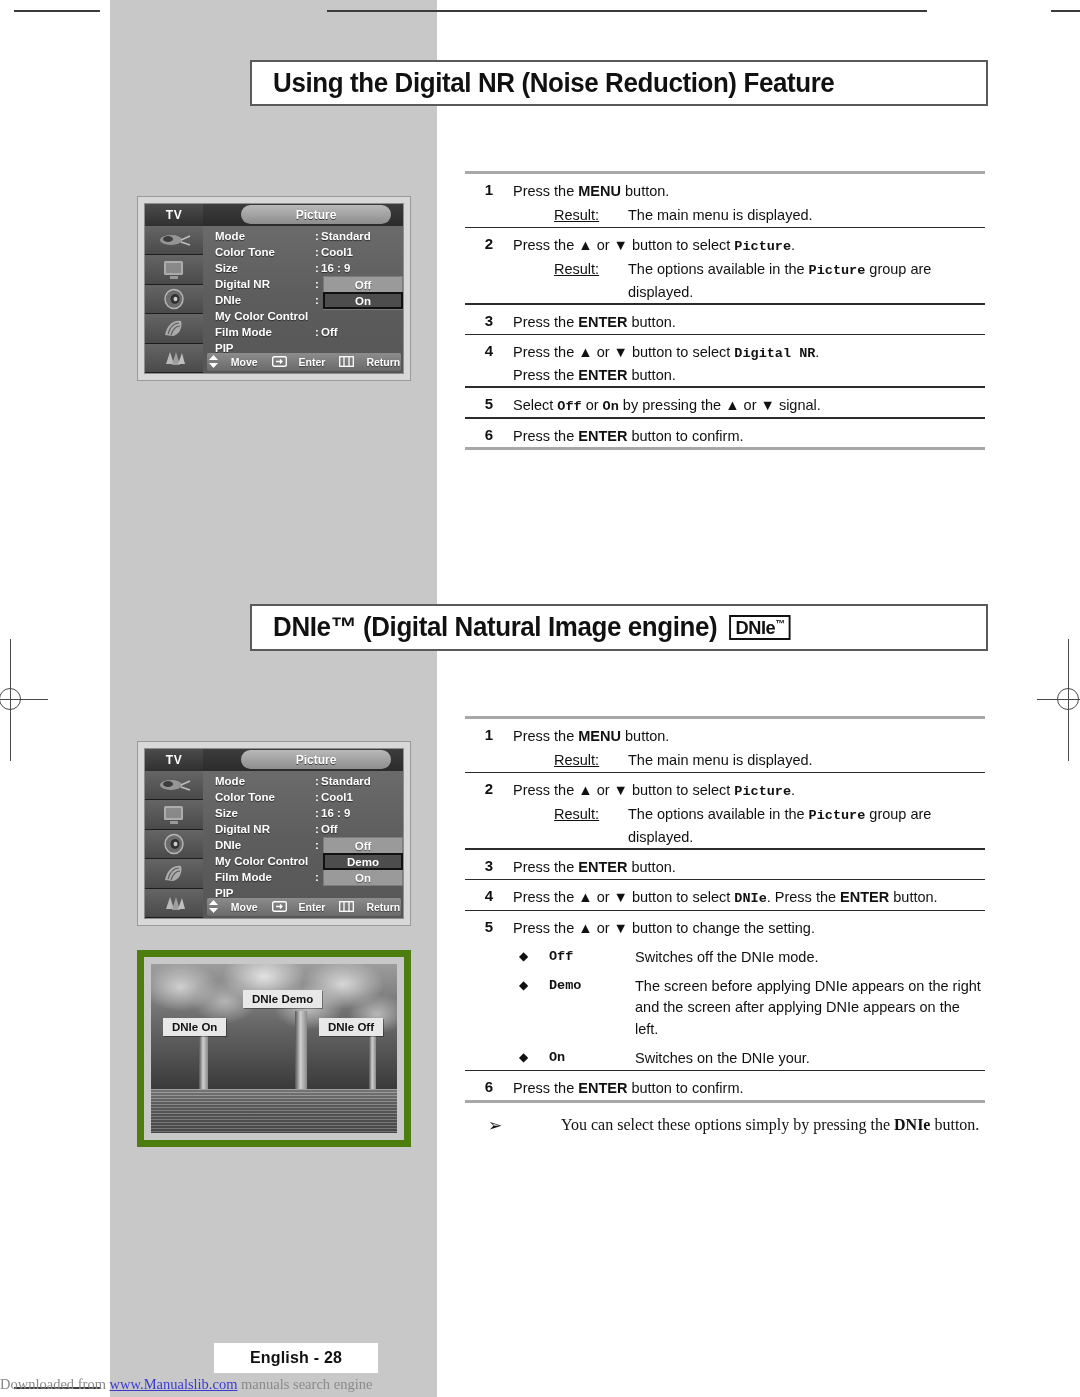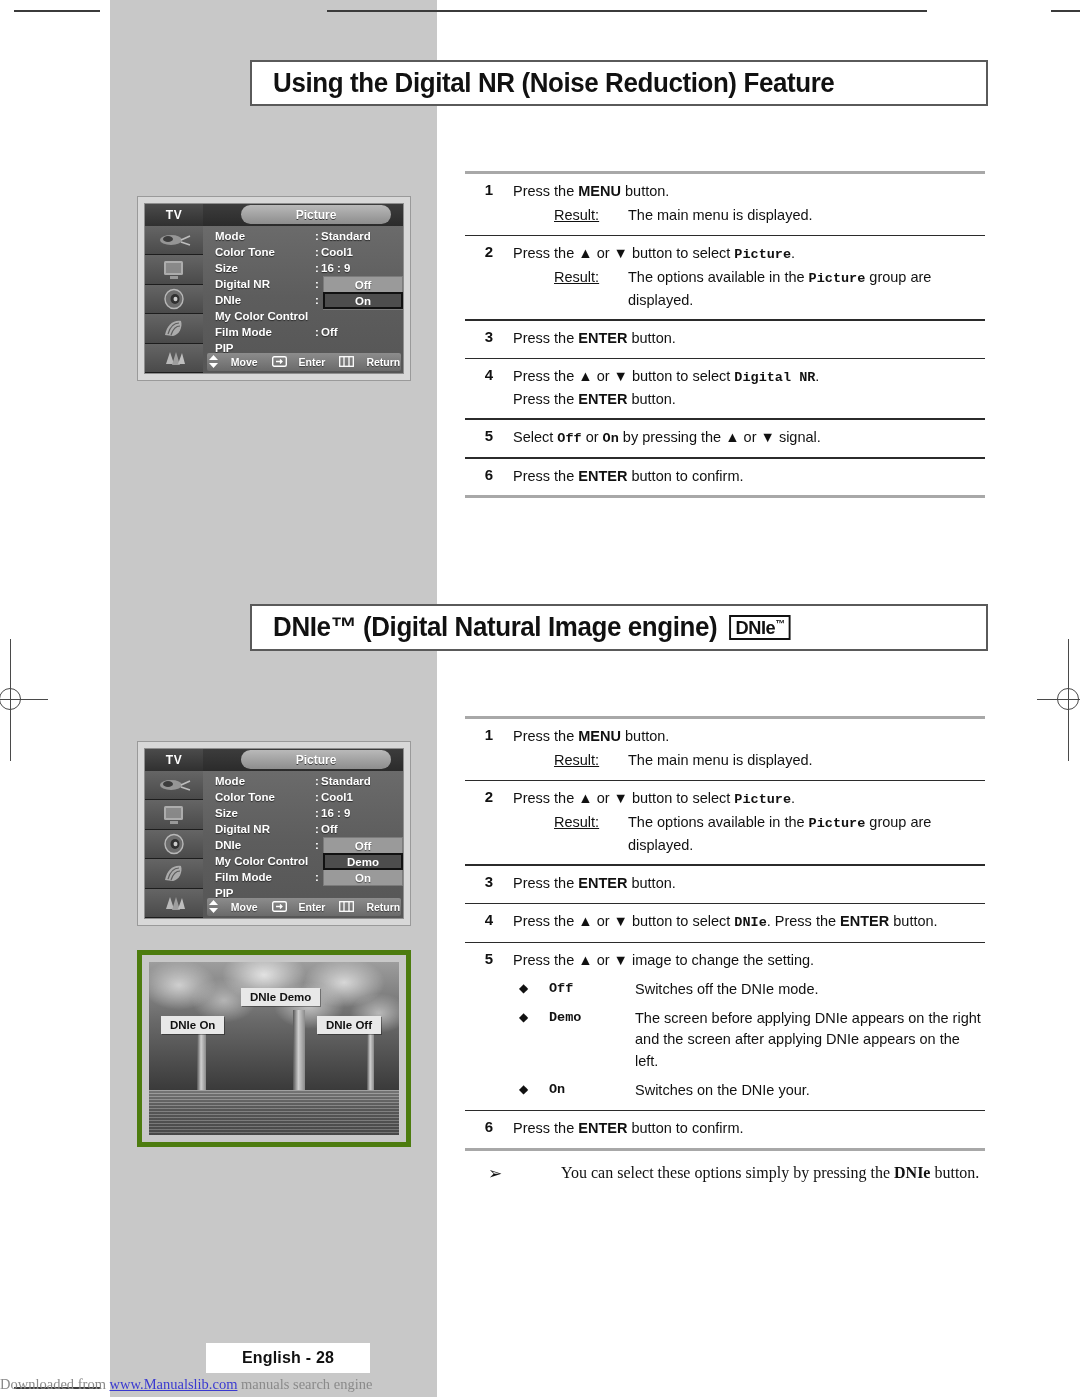--- a/index.html
+++ b/index.html
@@ -132,21 +132,21 @@
     border-radius:2px;
     display:flex;align-items:center;justify-content:center;gap:14px;
     color:#ffffff;font-size:10.5px;font-weight:bold;
     text-shadow:0 1px 1px #3a3a3a;
   }
   .osd-footer span.it{display:flex;align-items:center;gap:12px;}
   .glyph{display:inline-block;line-height:1;}
 
   
   .photo-outer{
-    position:absolute;background:#c8c8c8;border:5px solid #4d7c0f;
+    position:absolute;background:#c8c8c8;border:7px solid #4d7c0f;
     padding:7px;box-sizing:border-box;
   }
   .photo{
     position:relative;width:100%;height:100%;overflow:hidden;
     background:#2a2a2a;
   }
   .photo .sky{
     position:absolute;left:0;top:0;right:0;height:74%;
     background:
       radial-gradient(ellipse 60px 40px at 12% 18%, #cfcfcf 0%, rgba(0,0,0,0) 62%),
@@ -184,39 +184,39 @@
   .rule-thick{height:3px;background:#a8a8a8;margin:6px 0 0 0;}
   .rule-thin{height:1.6px;background:#2b2b2b;}
   .rule-grey{height:3px;background:#a8a8a8;}
 
   table.steps{border-collapse:collapse;width:100%;}
   table.steps td{vertical-align:top;padding:0;}
   .stepnum{
     width:48px;text-align:center;font-size:15px;font-weight:bold;color:#111;
     padding-top:7px!important;
   }
-  .steptxt{font-size:14.5px;color:#111;line-height:1.5;padding:7px 0 8px 0!important;}
+  .steptxt{font-size:14.5px;color:#111;line-height:1.5;padding:7px 0 0 0!important;}
   .steptxt b{font-weight:bold;}
   .mono{font-family:"Liberation Mono", monospace;font-size:13.5px;font-weight:bold;}
   .res{display:flex;margin-top:2px;}
   .res .lbl{width:74px;flex:none;text-decoration:underline;margin-left:41px;}
   .res .val{flex:1;}
 
   .optrow{display:flex;margin-top:7px;}
   .optrow .bullet{width:30px;flex:none;font-size:12px;padding-left:6px;}
   .optrow .key{width:86px;flex:none;}
   .optrow .desc{flex:1;}
 
   .note{display:flex;margin-top:11px;font-family:"Liberation Serif", serif;font-size:16px;line-height:1.4;color:#111;}
   .note .nb{width:60px;flex:none;text-align:center;font-size:17px;}
   .note .ntxt{flex:1;margin-left:36px;}
 
   
   .page-badge{
-    position:absolute;left:206px;top:1343px;width:164px;height:30px;
+    position:absolute;left:214px;top:1343px;width:164px;height:30px;
     background:#ffffff;display:flex;align-items:center;justify-content:center;
     font-size:16px;font-weight:bold;color:#111;letter-spacing:0.2px;
   }
   .dl-line{
     position:absolute;left:0;top:1376px;width:1080px;
     font-family:"Liberation Serif", serif;font-size:14.5px;color:#8a8a8a;
   }
   .dl-line a{color:#3a3ad0;text-decoration:underline;}
 </style>
 </head>
@@ -625,21 +625,21 @@
       </td>
     </tr>
     <tr>
           <td colspan="2">
             <div class="rule-thin"></div>
           </td>
         </tr>
     <tr>
       <td class="stepnum">5</td>
       <td class="steptxt">
-        <div>Press the ▲ or ▼ image to change the setting.</div>
+        <div>Press the ▲ or ▼ button to change the setting.</div>
         <div class="optrow">
           <span class="bullet">◆</span>
           <span class="key mono">Off</span>
           <span class="desc">Switches off the DNIe mode.</span>
         </div>
         <div class="optrow">
           <span class="bullet">◆</span>
           <span class="key mono">Demo</span>
           <span class="desc">The screen before applying DNIe appears on the right and the screen after applying DNIe appears on the left.</span>
         </div>

